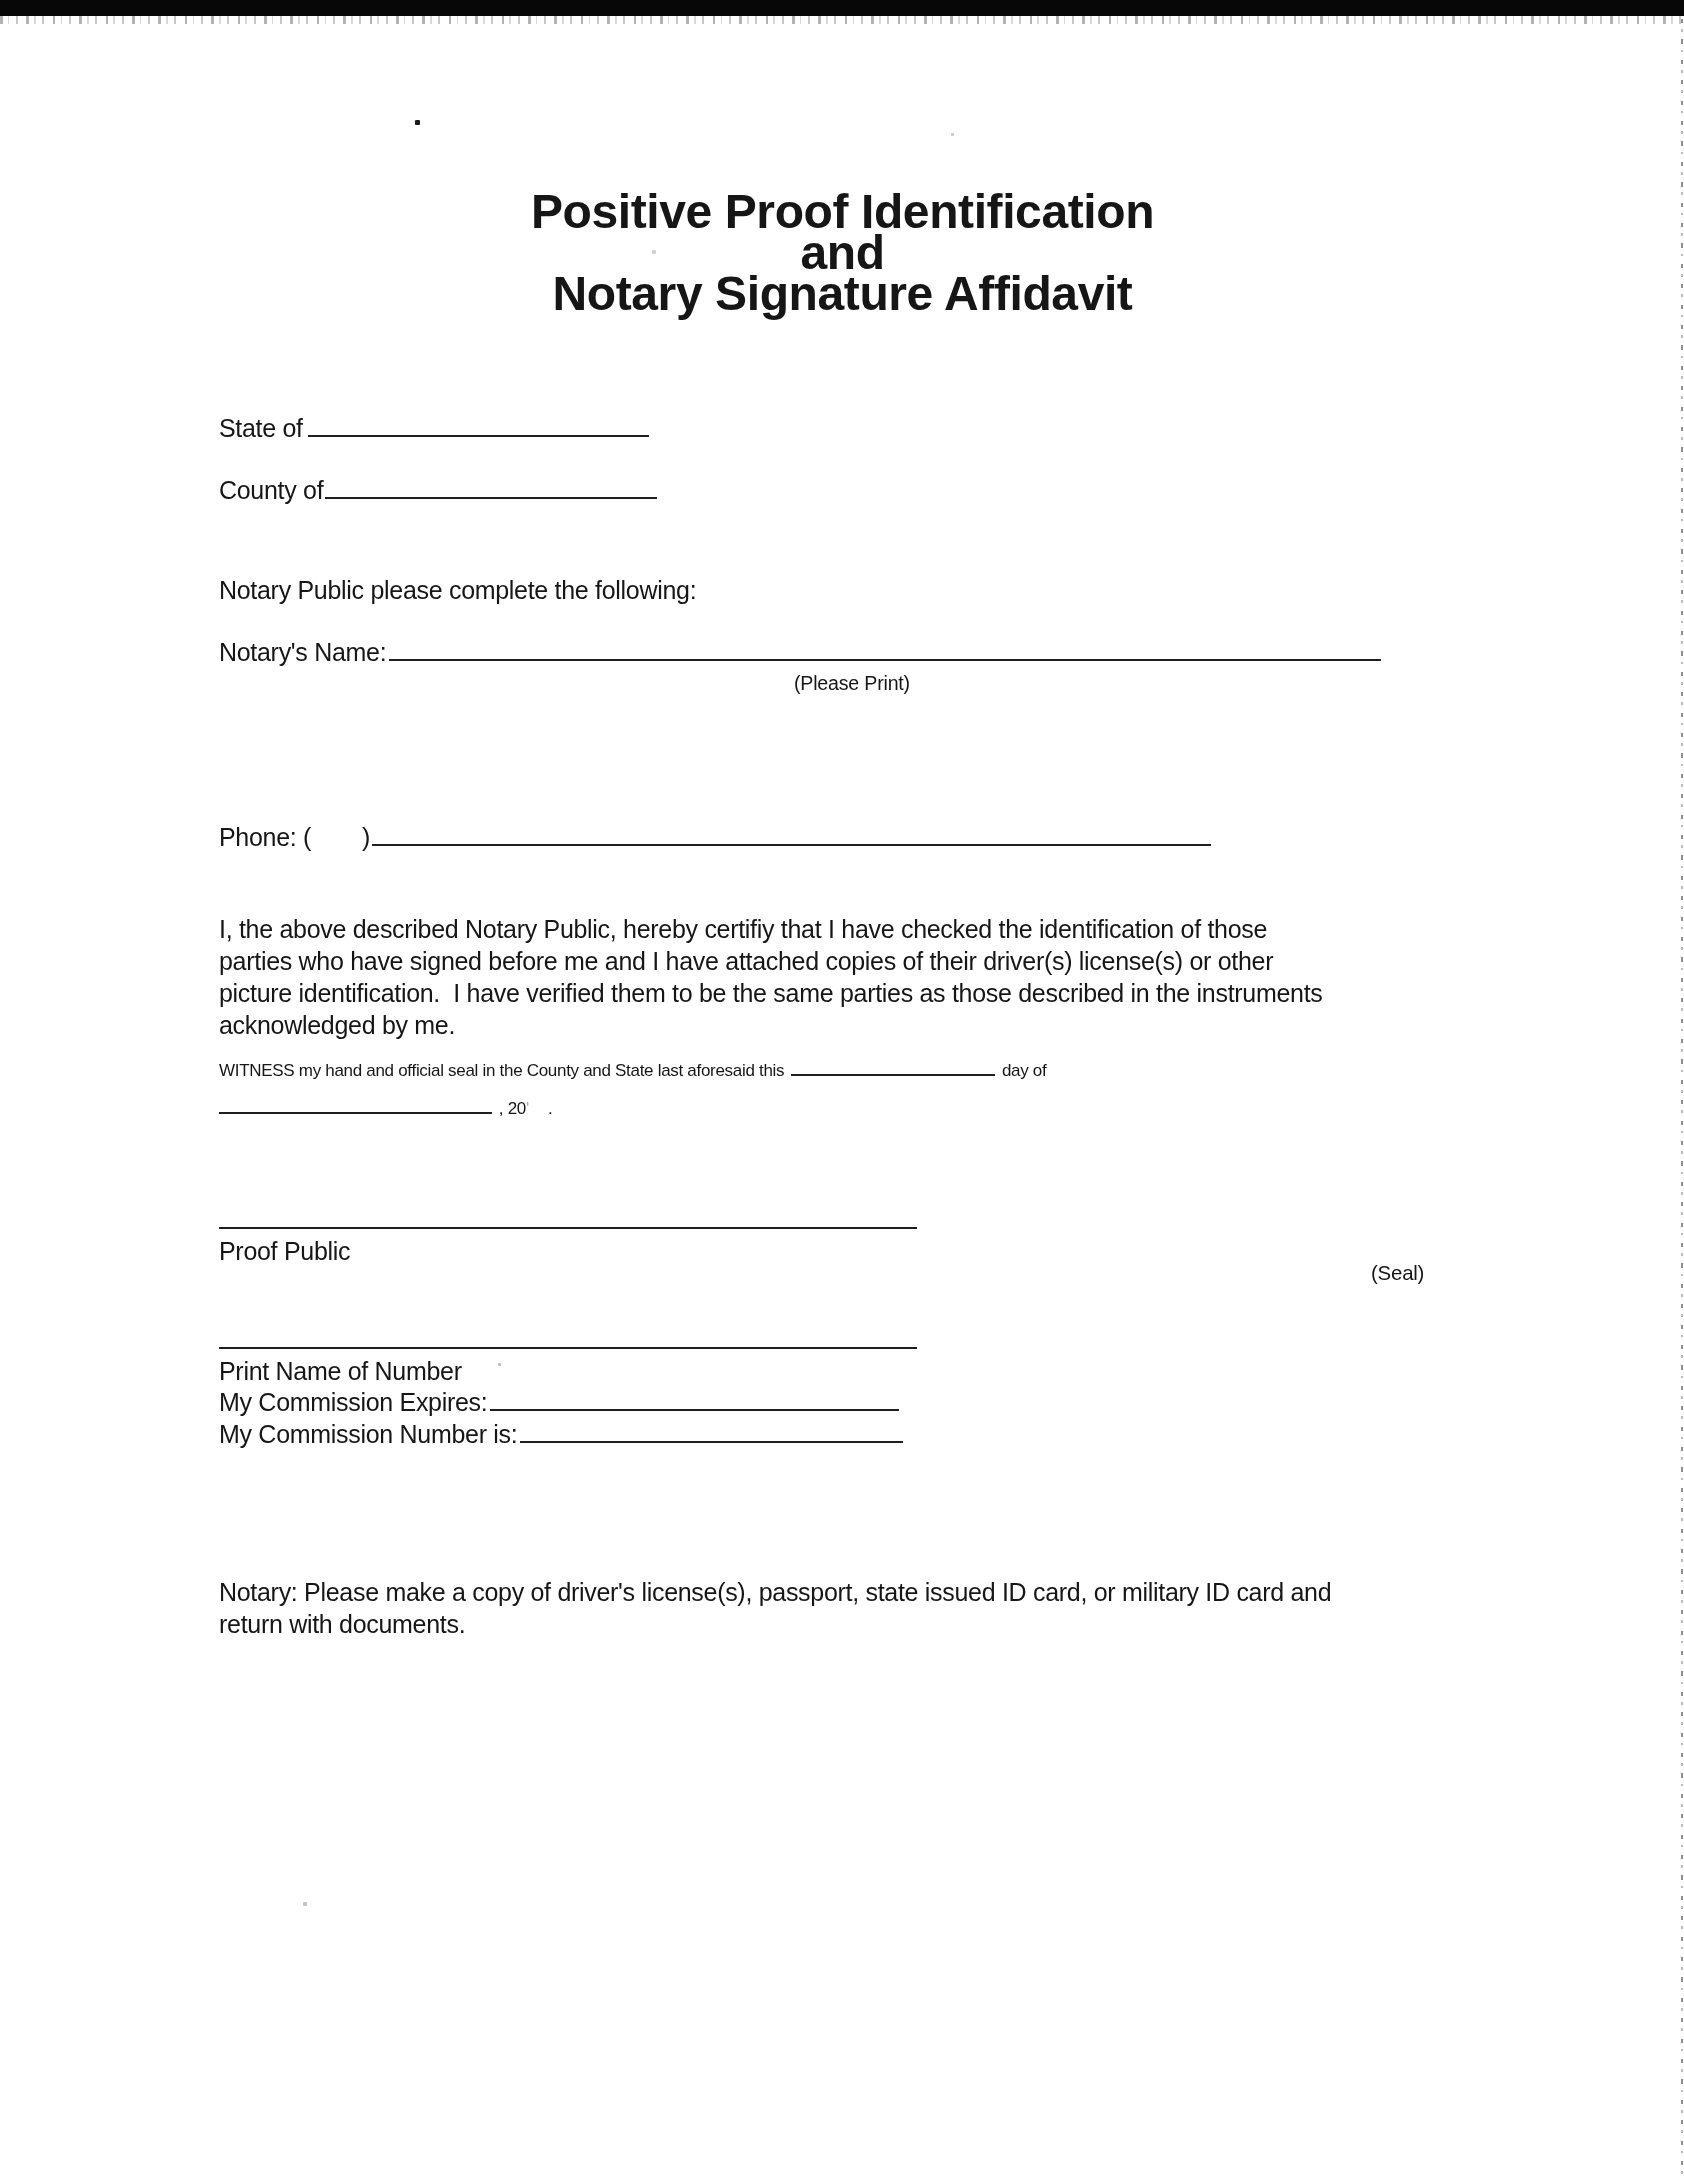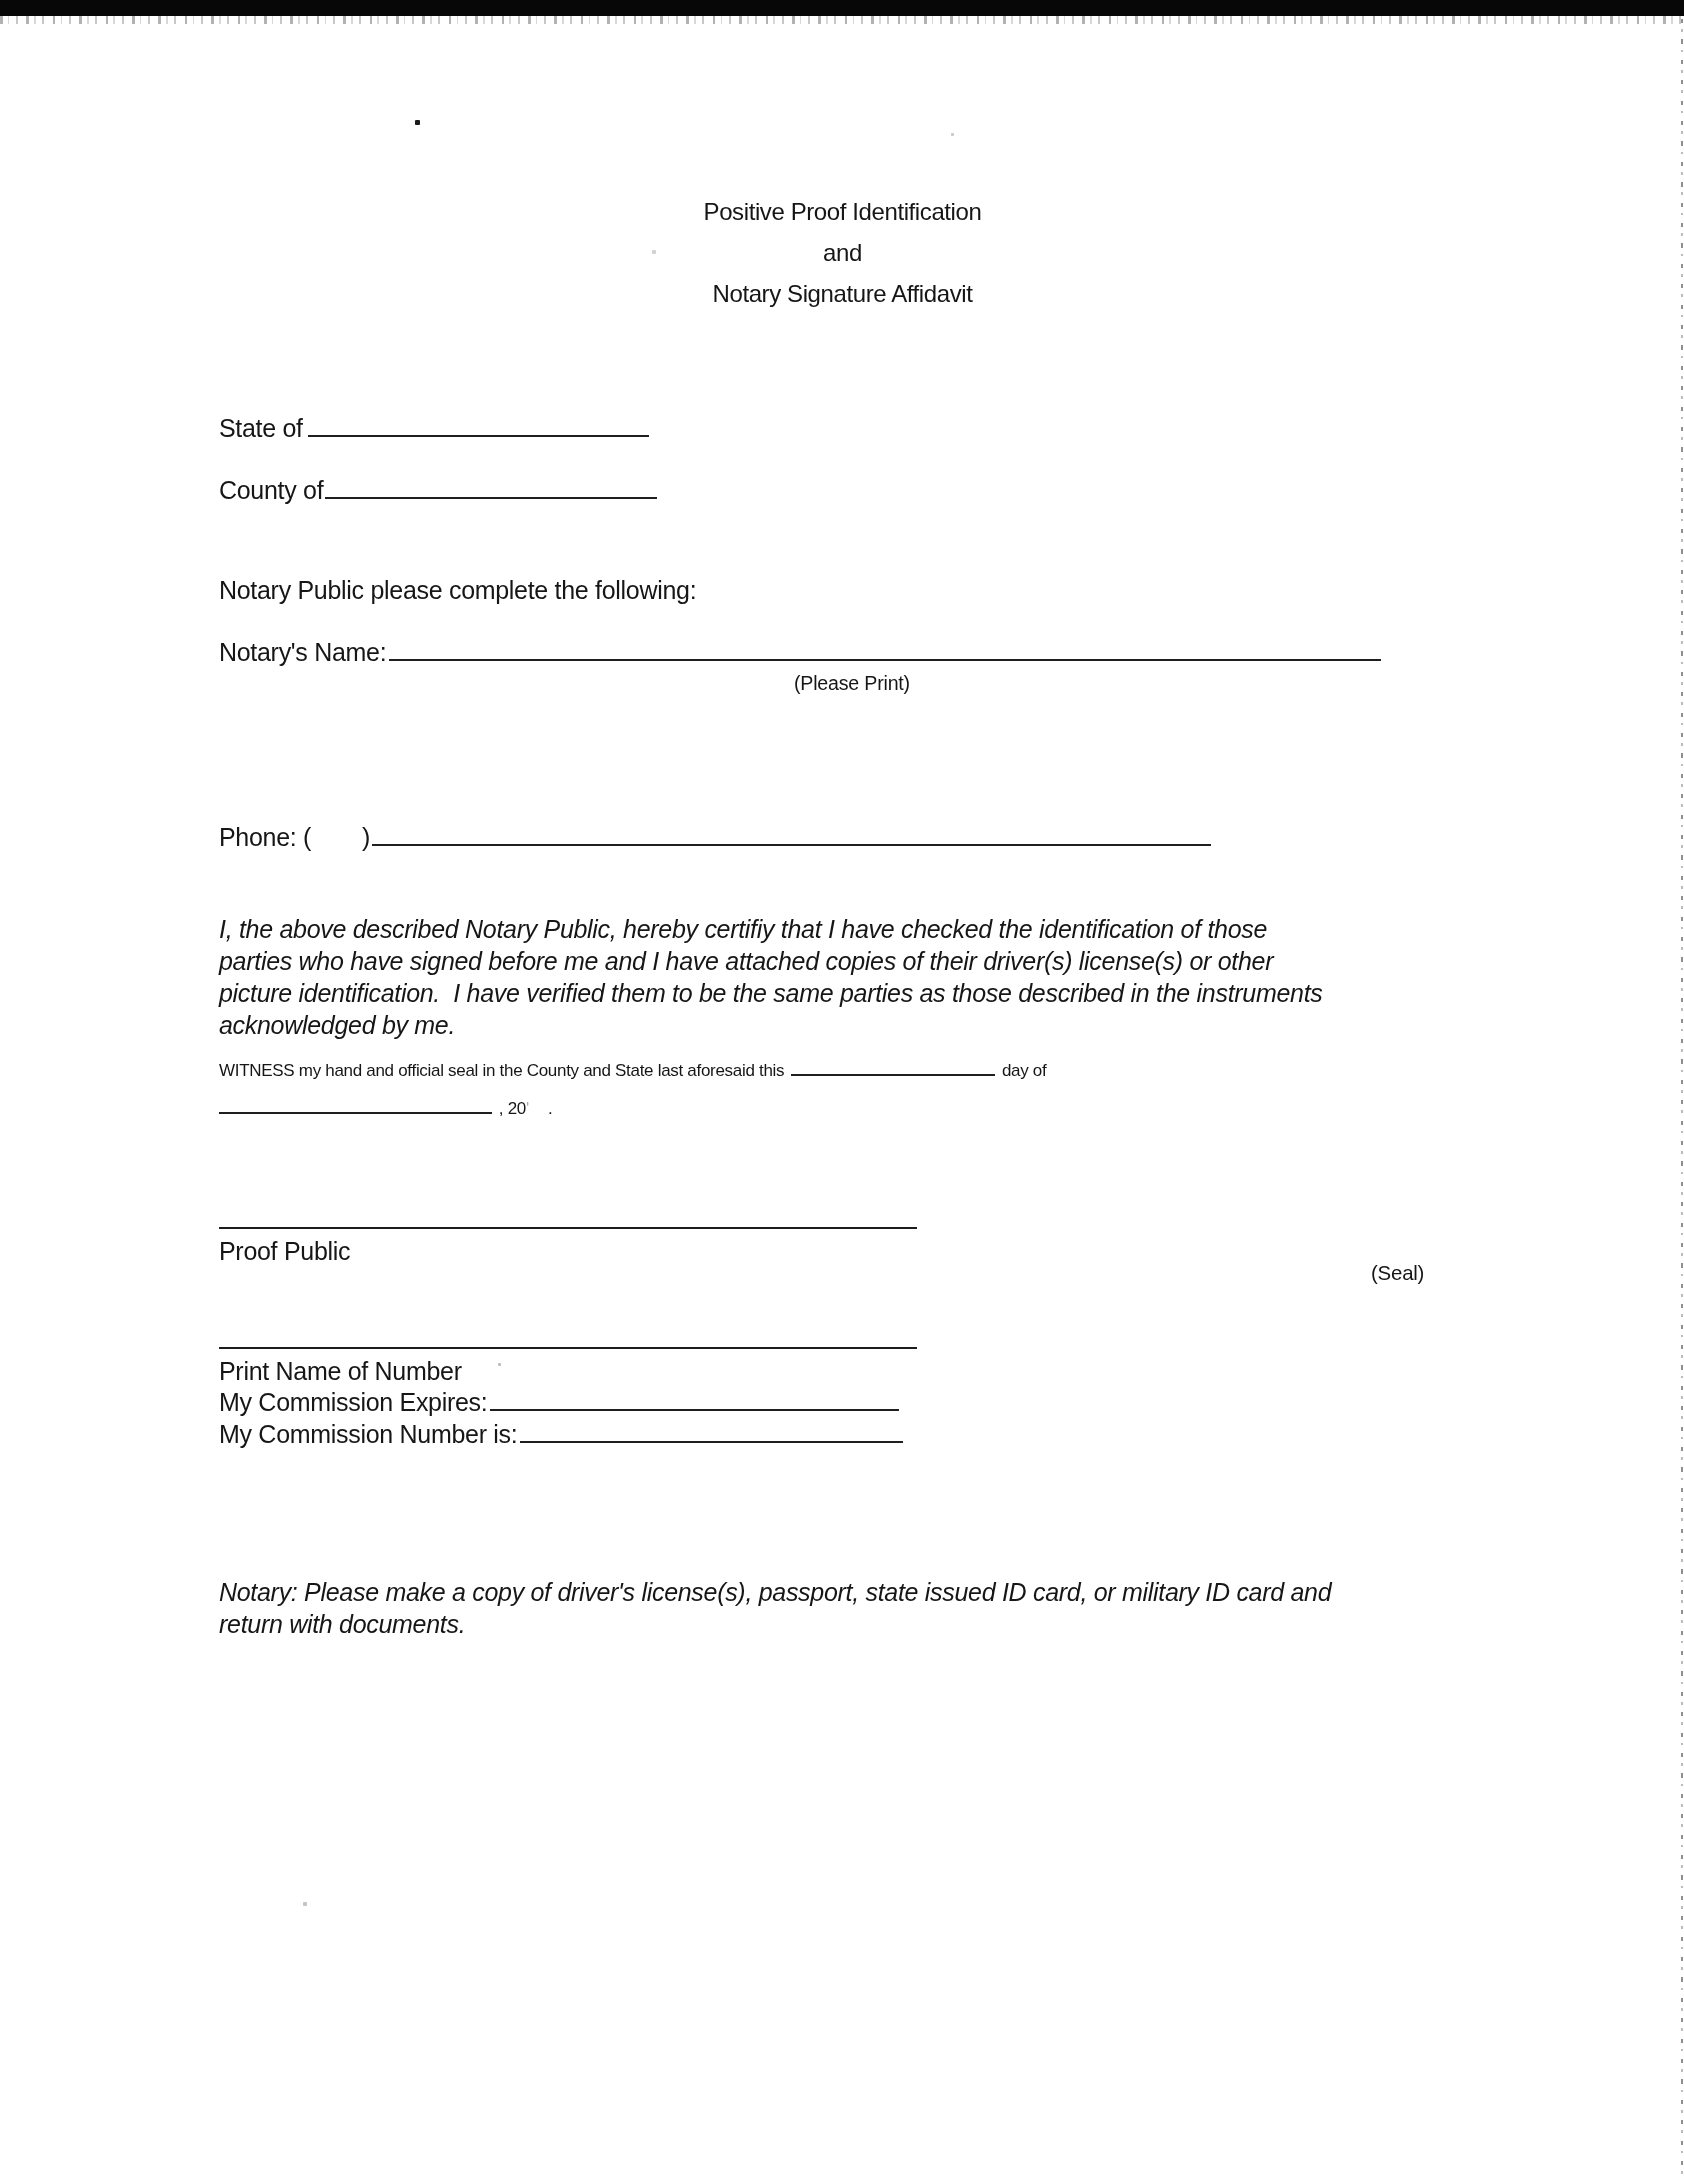--- a/index.html
+++ b/index.html
@@ -43,22 +43,22 @@
   .speck-1 { left: 415px; top: 120px;  width: 5.1px; height: 5.1px; background: #1c1c1c; }
   .speck-2 { left: 951px; top: 133px; width: 3.4px; height: 3.4px; background: #c9c9c9; }
   .speck-3 { left: 652px; top: 250px;  width: 4.3px; height: 4.3px; background: #d2d2d2; }
   .speck-4 { left: 498px; top: 1363px; width: 3.4px; height: 3.4px; background: #bdbdbd; }
   .speck-5 { left: 303px; top: 1902px; width: 4.3px; height: 4.3px; background: #c4c4c4; }
   
   .title {
     position: absolute; top: 191px; left: 0;
     width: 100%;
     text-align: center;
-    font-size: 24px;
-    font-weight: normal;
+    font-size: 48px;
+    font-weight: bold;
     line-height: 41px;
     letter-spacing: -0.4px;
     white-space: pre;
   }
   .row {
     position: absolute; left: 219px;
     font-size: 25px;
     letter-spacing: -0.3px;
     white-space: nowrap;
   }
@@ -68,21 +68,20 @@
     height: 20.4px;
     vertical-align: baseline;
     margin-left: 5.1px;
   }
   .para {
     position: absolute; left: 219px;
     font-size: 25px;
     line-height: 32px;
     letter-spacing: -0.3px;
     white-space: pre;
-    font-style: italic;
   }
   .hint {
     position: absolute;
     font-size: 19.6px;
     letter-spacing: -0.2px;
   }
   .sig-line {
     position: absolute; left: 219px;
     width: 698px; height: 0;
     border-top: 2.6px solid #1c1c1c;

